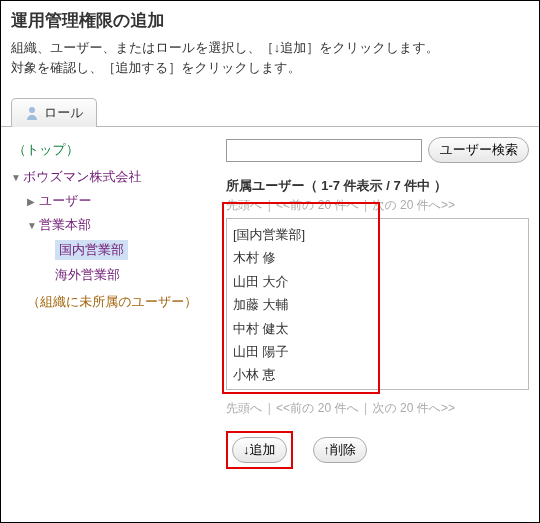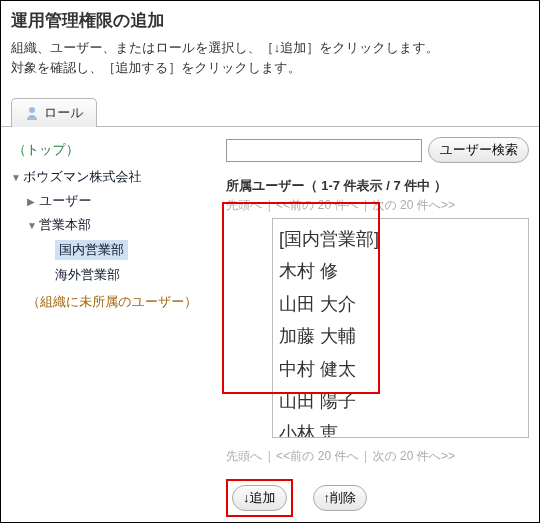--- a/index.html
+++ b/index.html
@@ -78,21 +78,21 @@
     align-items: center;
     padding: 3px 0;
     font-size: 13px;
   }
   .tree-arrow {
     width: 10px;
     color: #777;
     font-size: 10px;
     margin-right: 2px;
   }
-  .tree-label { color: #0f172a; cursor: pointer; }
+  .tree-label { color: #701a75; cursor: pointer; }
   .tree-children { padding-left: 16px; }
   .tree-node.selected .tree-label {
     background: #cfe0f4;
     padding: 1px 4px;
   }
   .tree-unassigned {
     color: #a16207;
     padding: 6px 0 0 16px;
     font-size: 13px;
   }
@@ -127,26 +127,25 @@
     margin-bottom: 2px;
   }
   .pager {
     color: #aaa;
     font-size: 12px;
     margin-bottom: 4px;
   }
   .pager .sep { color: #bbb; margin: 0 2px; }
   .user-list-box {
     border: 1px solid #bbb;
-    height: 220px;
+    height: 172px;
     padding: 4px 6px;
     overflow: auto;
-    font-size: 18px;
+    font-size: 13px;
     line-height: 1.8;
-    margin-left: 46px;
   }
   .highlight-box {
     position: absolute;
     border: 2px solid #e30000;
     pointer-events: none;
   }
   .highlight-list { top: 65px; left: -4px; width: 158px; height: 192px; }
   .pager2 { margin-top: 10px; }
   .action-row {
     display: flex;

